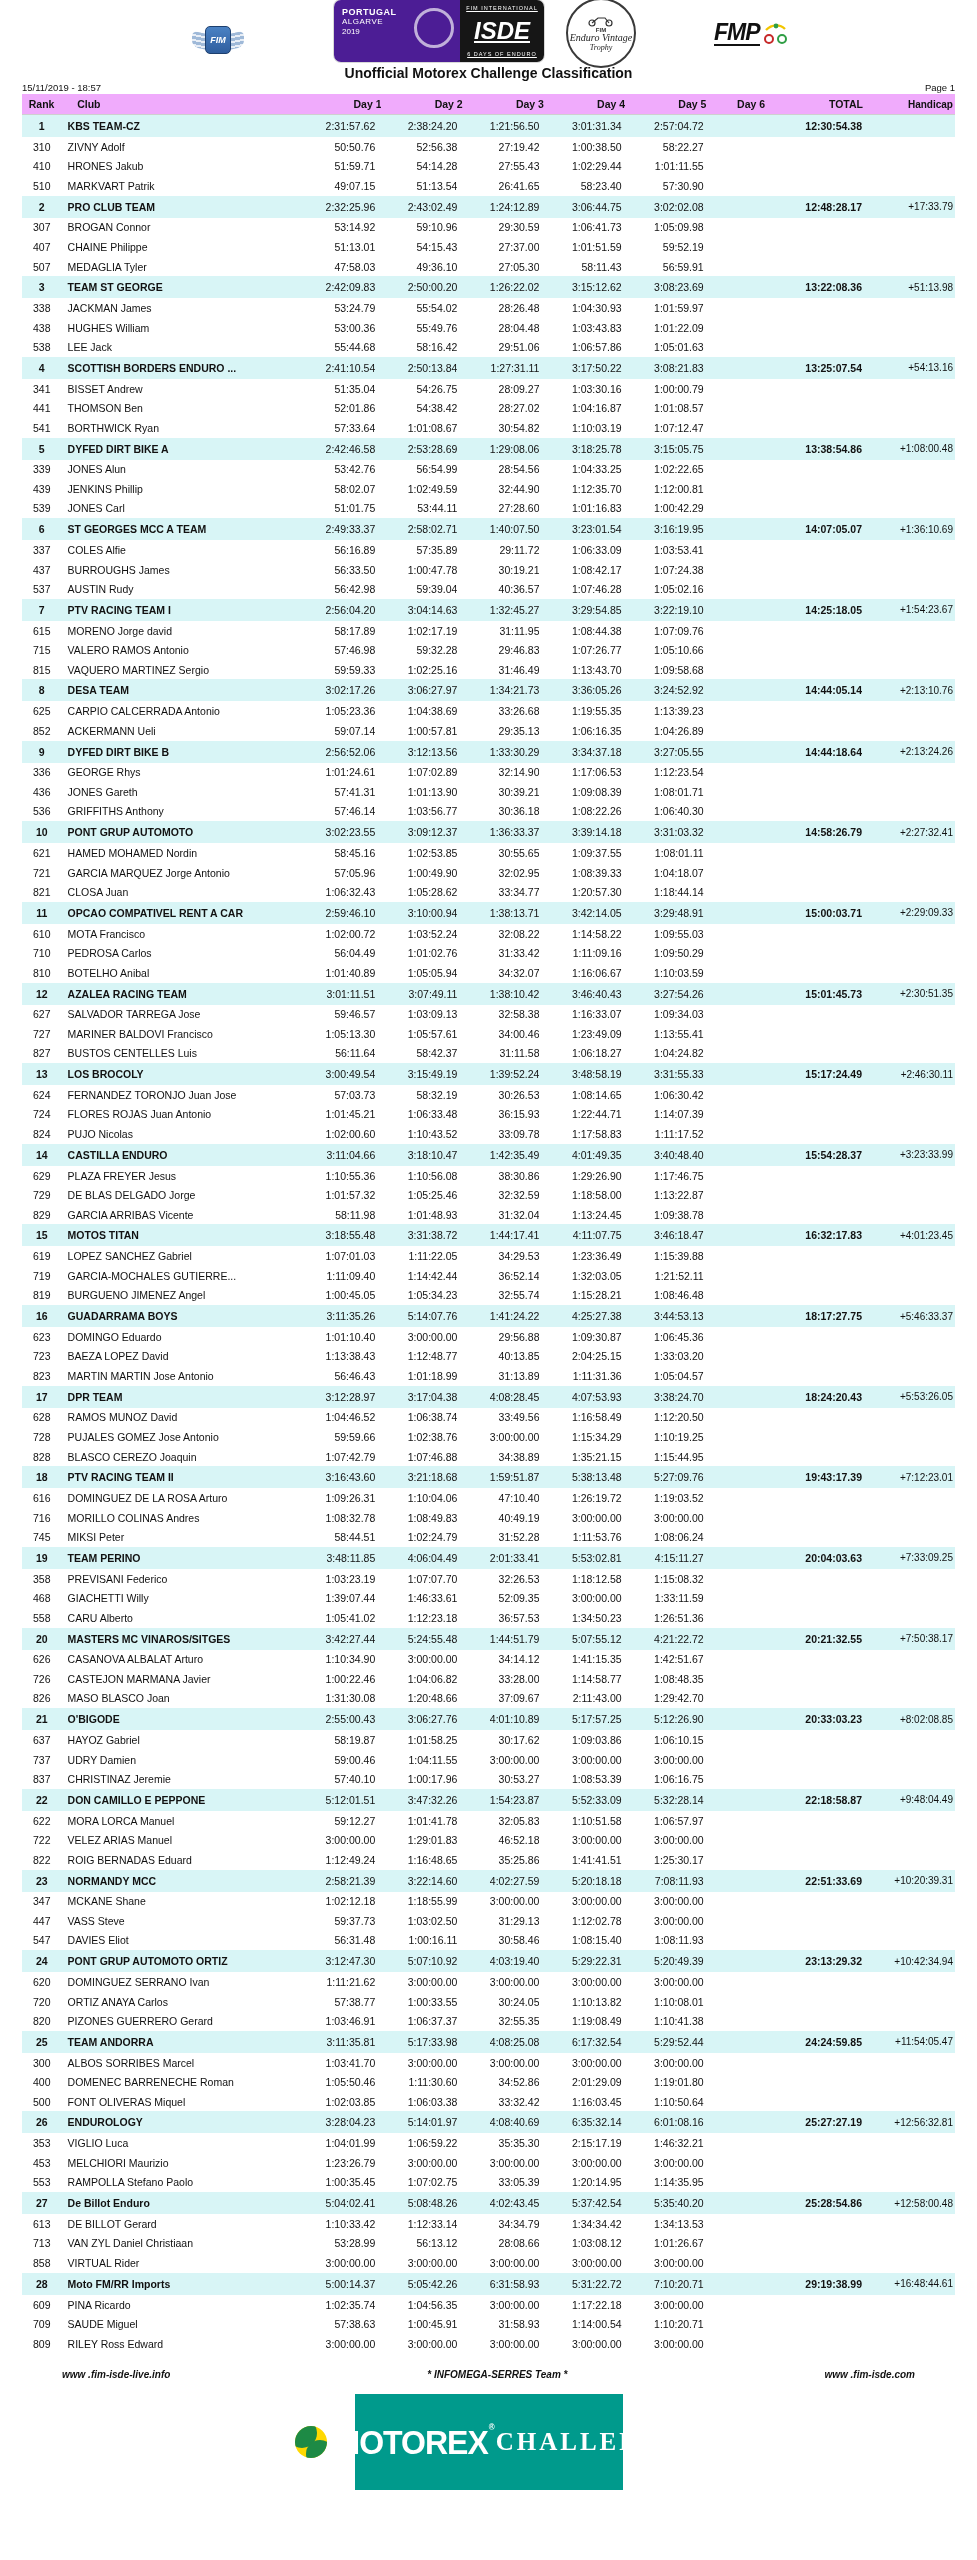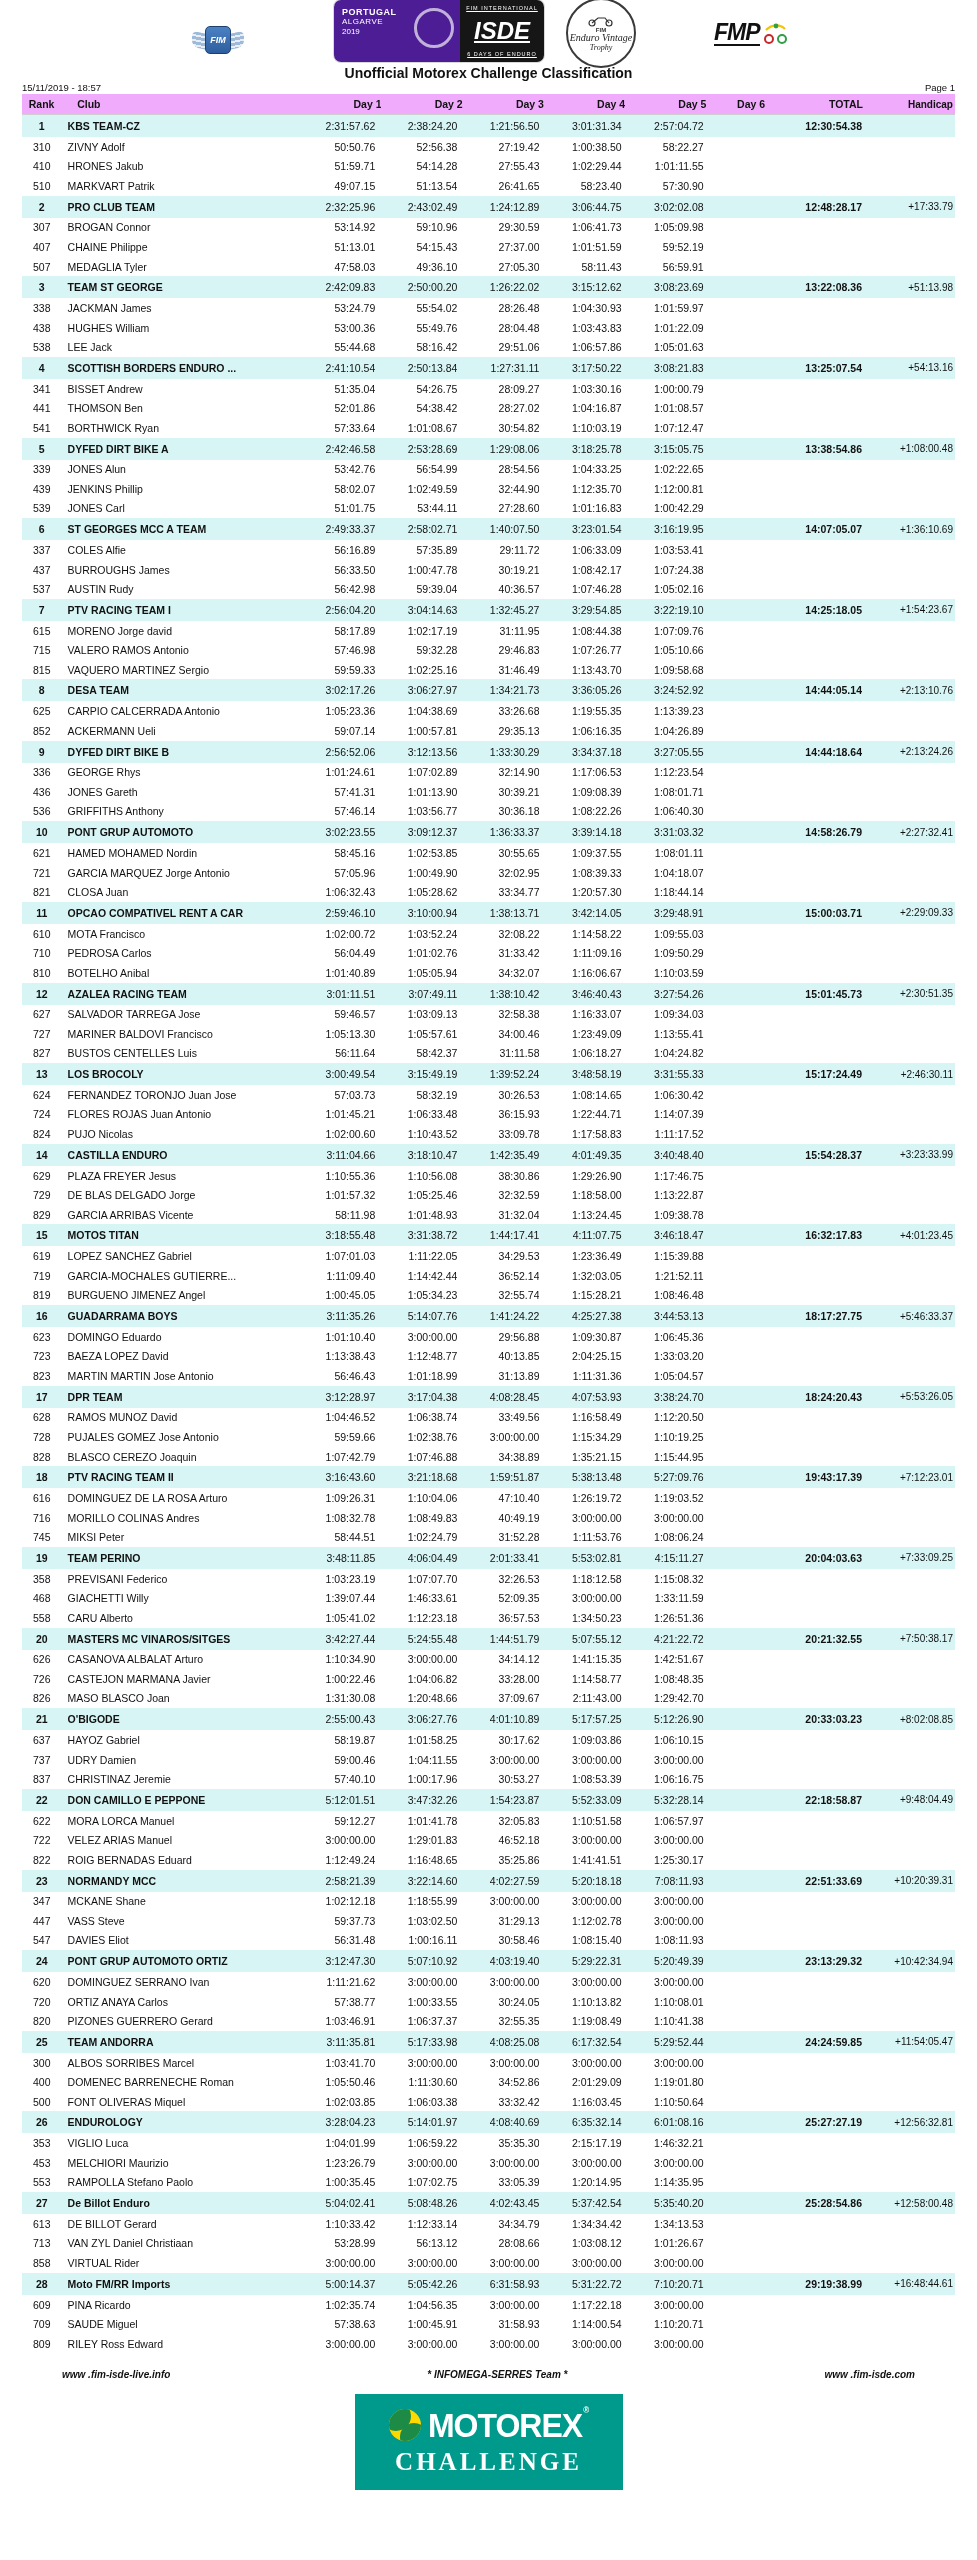--- a/index.html
+++ b/index.html
@@ -43,21 +43,21 @@
   .c0{width:40px;text-align:center;}
   .c1{width:228px;text-align:left;padding-left:6px;}
   .thead .c1{padding-left:16px;}
   .c2,.c3,.c4,.c5,.c6{width:83px;text-align:right;}
   .c7{width:60px;text-align:right;}
   .c8{width:100px;text-align:right;}
   .c9{width:92px;text-align:right;padding-right:2px;font-size:10px;}
 
   
   .foot-links{display:flex;justify-content:space-between;padding:0 62px;margin-top:16px;font-size:10px;font-weight:bold;font-style:italic;}
-  .motorex{width:268px;height:96px;margin:14px auto 0;background:#009a8c;display:flex;flex-direction:column;align-items:center;justify-content:center;gap:2px;}
+  .motorex{width:268px;height:96px;margin:14px auto 0;background:#009a8c;display:flex;align-items:center;justify-content:center;gap:2px;}
   .mx-row{display:flex;align-items:center;gap:7px;}
   .mx-icon{width:32px;height:32px;border-radius:50%;background:#ffd800;position:relative;overflow:hidden;}
   .mx-icon::before{content:"";position:absolute;left:-8px;top:-8px;width:30px;height:30px;border-radius:50%;background:#1d8a45;}
   .mx-icon::after{content:"";position:absolute;right:-7px;bottom:-10px;width:28px;height:28px;border-radius:50%;background:#1d8a45;}
   .mx-brand{color:#fff;font-weight:bold;font-size:32px;letter-spacing:-1px;transform:scaleY(1.05);}
   .mx-reg{color:#fff;font-size:8px;vertical-align:top;margin-left:1px;}
   .mx-name{color:#fff;font-family:"Liberation Serif",serif;font-weight:bold;font-size:25px;letter-spacing:3px;line-height:32px;}
 </style>
 </head>
 <body>

